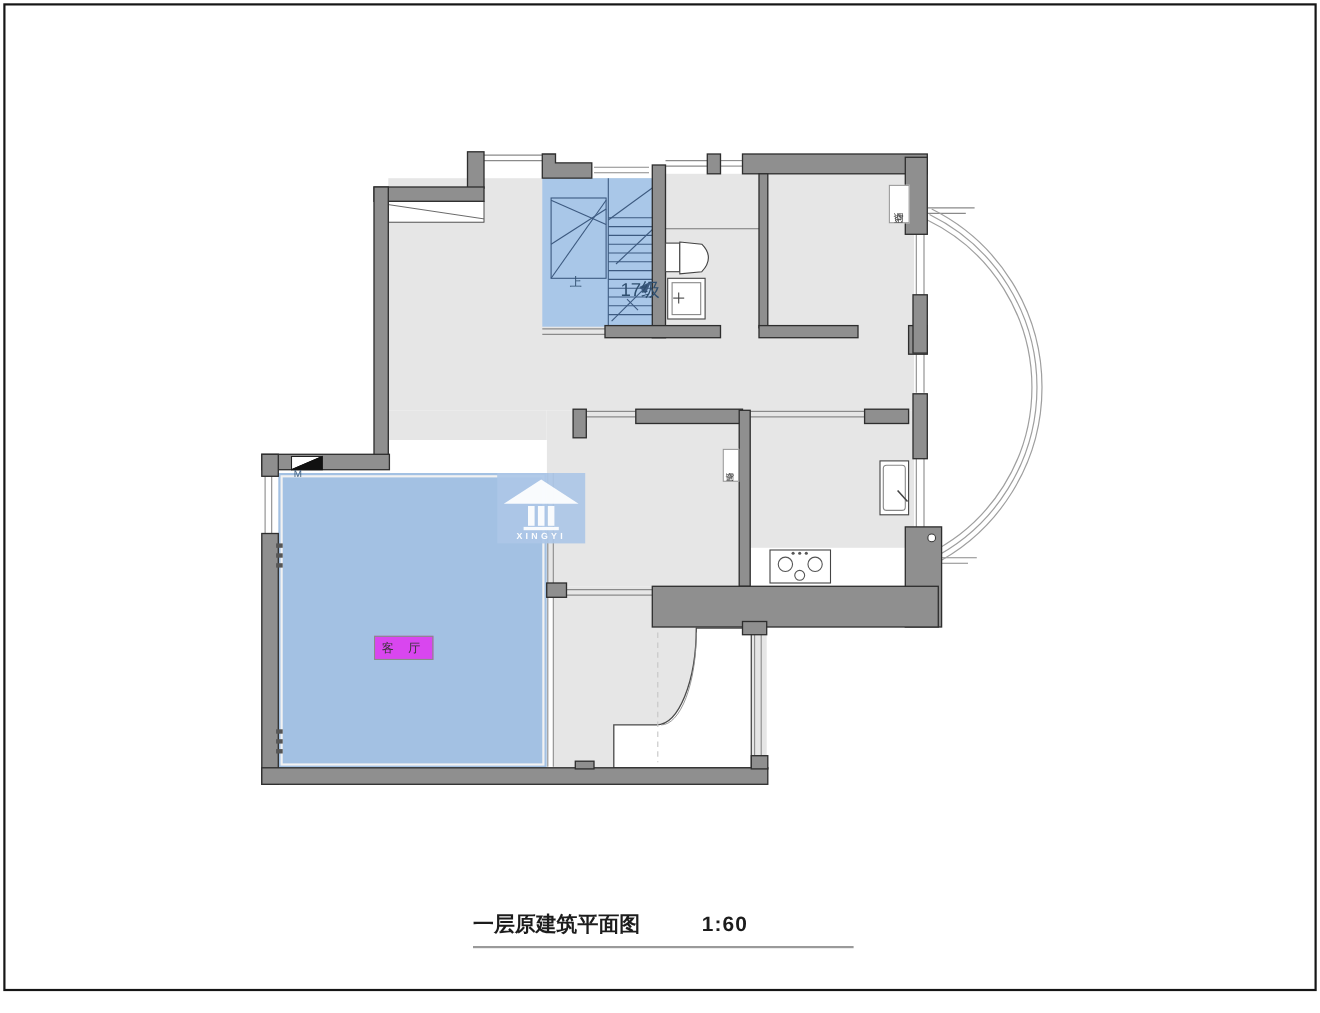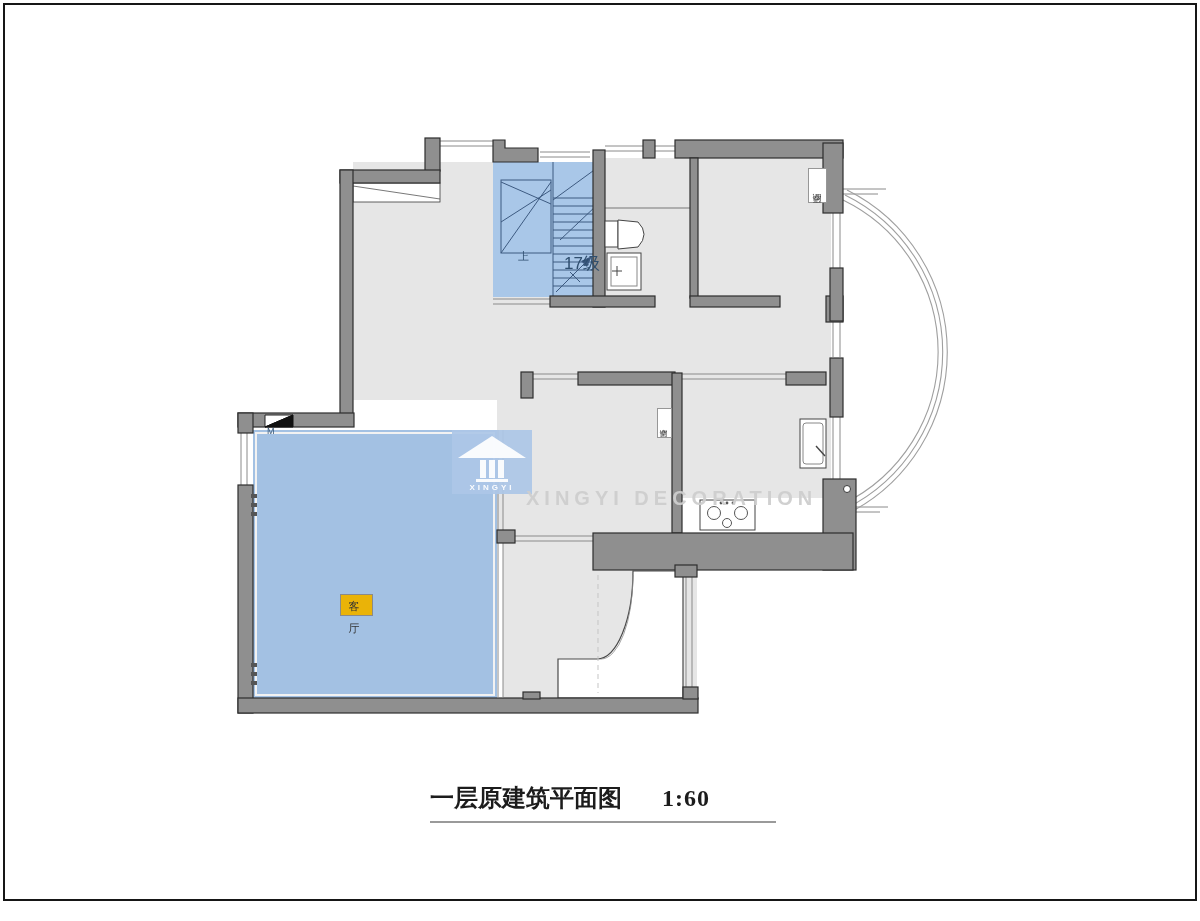--- a/index.html
+++ b/index.html
@@ -15,36 +15,36 @@
   .wm-logo .wm-logo-text{position:absolute;left:0;bottom:2px;width:100%;text-align:center;
            font-size:8px;font-weight:bold;letter-spacing:3px;color:rgba(255,255,255,0.95);}
   .wm-brand{position:absolute;left:515px;top:414px;width:420px;
            font-size:72px;font-weight:bold;letter-spacing:12px;white-space:nowrap;
            color:rgba(255,255,255,0.88);text-shadow:0 0 1px rgba(150,150,150,0.45);}
   .wm-sub{position:absolute;left:526px;top:487px;width:400px;
            font-size:20px;font-weight:bold;letter-spacing:5px;white-space:nowrap;
            color:rgba(206,206,206,0.95);}
   
   .lbl{position:absolute;color:#333;}
-  .living-label{left:340px;top:594px;width:33px;height:22px;line-height:22px;
-           background:#eab308;border:1px solid #8a8a8a;text-align:center;
+  .living-label{left:340px;top:578px;width:54px;height:22px;line-height:22px;
+           background:#d946ef;border:1px solid #8a8a8a;text-align:center;
            font-size:11px;letter-spacing:5px;color:#333;box-sizing:border-box;}
   .stairs-up{left:518px;top:249px;font-size:11px;color:#2f4f6f;}
   .stairs-count{left:564px;top:252px;font-size:17px;color:#2f4f6f;}
   .ac-box{background:#fff;border:1px solid #979797;box-sizing:border-box;
            writing-mode:vertical-rl;text-orientation:upright;text-align:center;color:#444;}
   .ac-top{left:808px;top:168px;width:19px;height:35px;font-size:9px;line-height:19px;}
   .ac-mid{left:657px;top:408px;width:15px;height:30px;font-size:7.5px;line-height:15px;}
   .door-m{left:267px;top:426px;font-size:9px;color:#3a5a7a;}
   
-  .caption{position:absolute;left:430px;top:782px;width:346px;
+  .caption{position:absolute;left:430px;top:827px;width:346px;
            border-bottom:2px solid #9a9a9a;padding-bottom:7px;
-           font-family:Liberation Serif, serif;font-size:24px;font-weight:bold;color:#1c1c1c;
+           font-family:Liberation Sans, sans-serif;font-size:19px;font-weight:bold;color:#1c1c1c;
            display:flex;align-items:baseline;}
-  .caption .scale{margin-left:40px;letter-spacing:1px;}
+  .caption .scale{margin-left:56px;letter-spacing:1px;}
 </style>
 </head>
 <body>
 
 <div class="stage">
 
   <div class="frame"></div>
 
   <svg class="plan" width="1200" height="921" viewBox="0 0 1200 921">
 
@@ -217,21 +217,20 @@
   <div class="wm-logo">
     <svg width="80" height="64" viewBox="0 0 80 64">
       <polygon points="6,28 40,6 74,28" fill="rgba(255,255,255,0.92)"></polygon>
       <rect x="28" y="30" width="6" height="18" fill="rgba(255,255,255,0.92)"></rect>
       <rect x="37" y="30" width="6" height="18" fill="rgba(255,255,255,0.92)"></rect>
       <rect x="46" y="30" width="6" height="18" fill="rgba(255,255,255,0.92)"></rect>
       <rect x="24" y="49" width="32" height="3" fill="rgba(255,255,255,0.92)"></rect>
     </svg>
     <div class="wm-logo-text">XINGYI</div>
   </div>
-  <div class="wm-sub">XINGYI DECORATION</div>
 
   <div class="lbl living-label">客 厅</div>
   <div class="lbl stairs-up">上</div>
   <div class="lbl stairs-count">17级</div>
   <div class="lbl ac-box ac-top">空调</div>
   <div class="lbl ac-box ac-mid">空调</div>
   <div class="lbl door-m">M</div>
 
   <div class="caption">
     <span>一层原建筑平面图</span>

